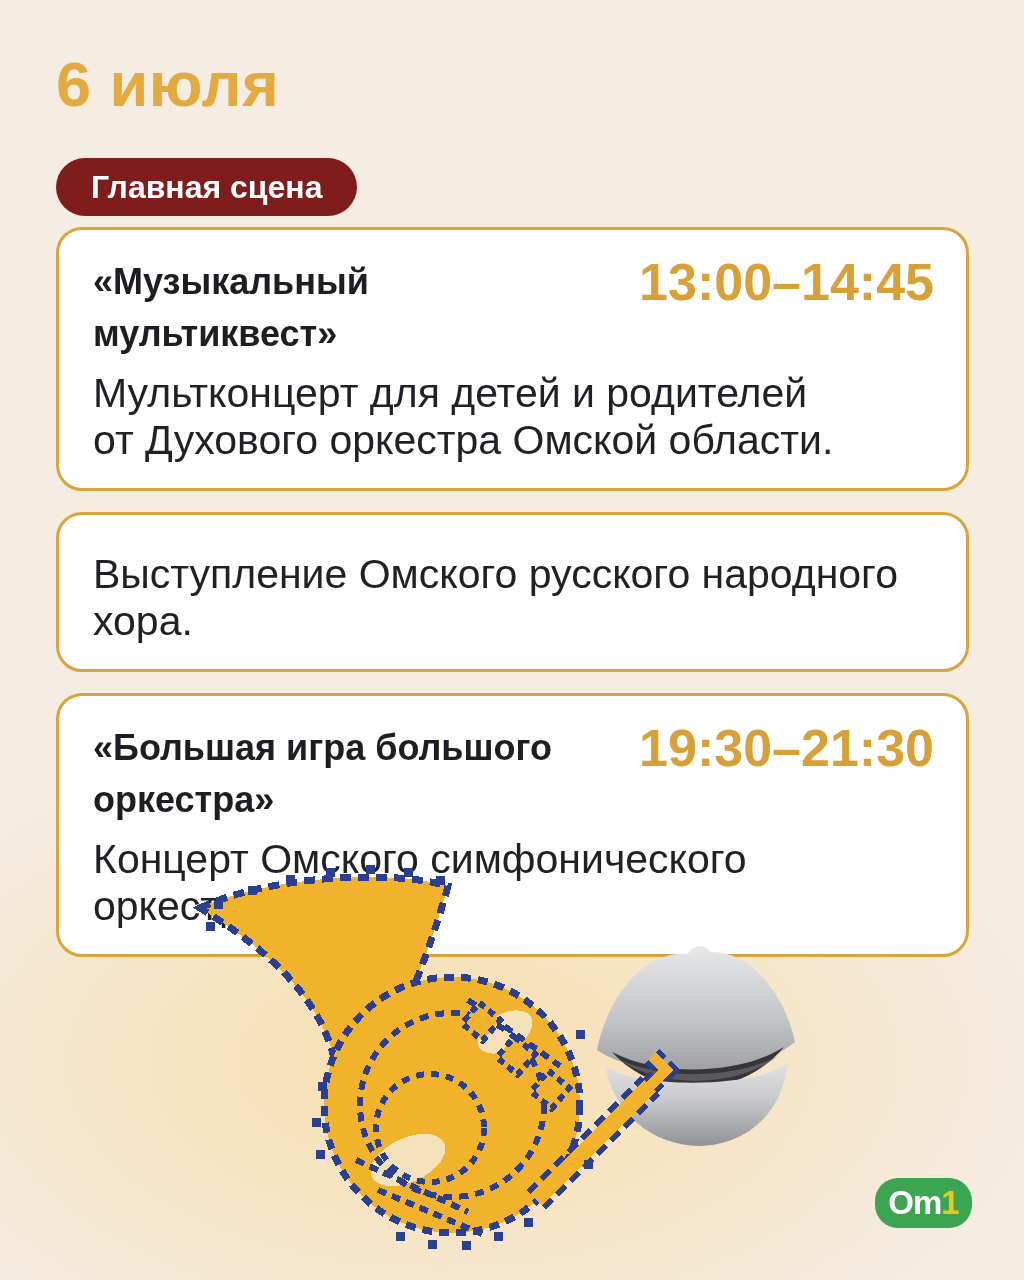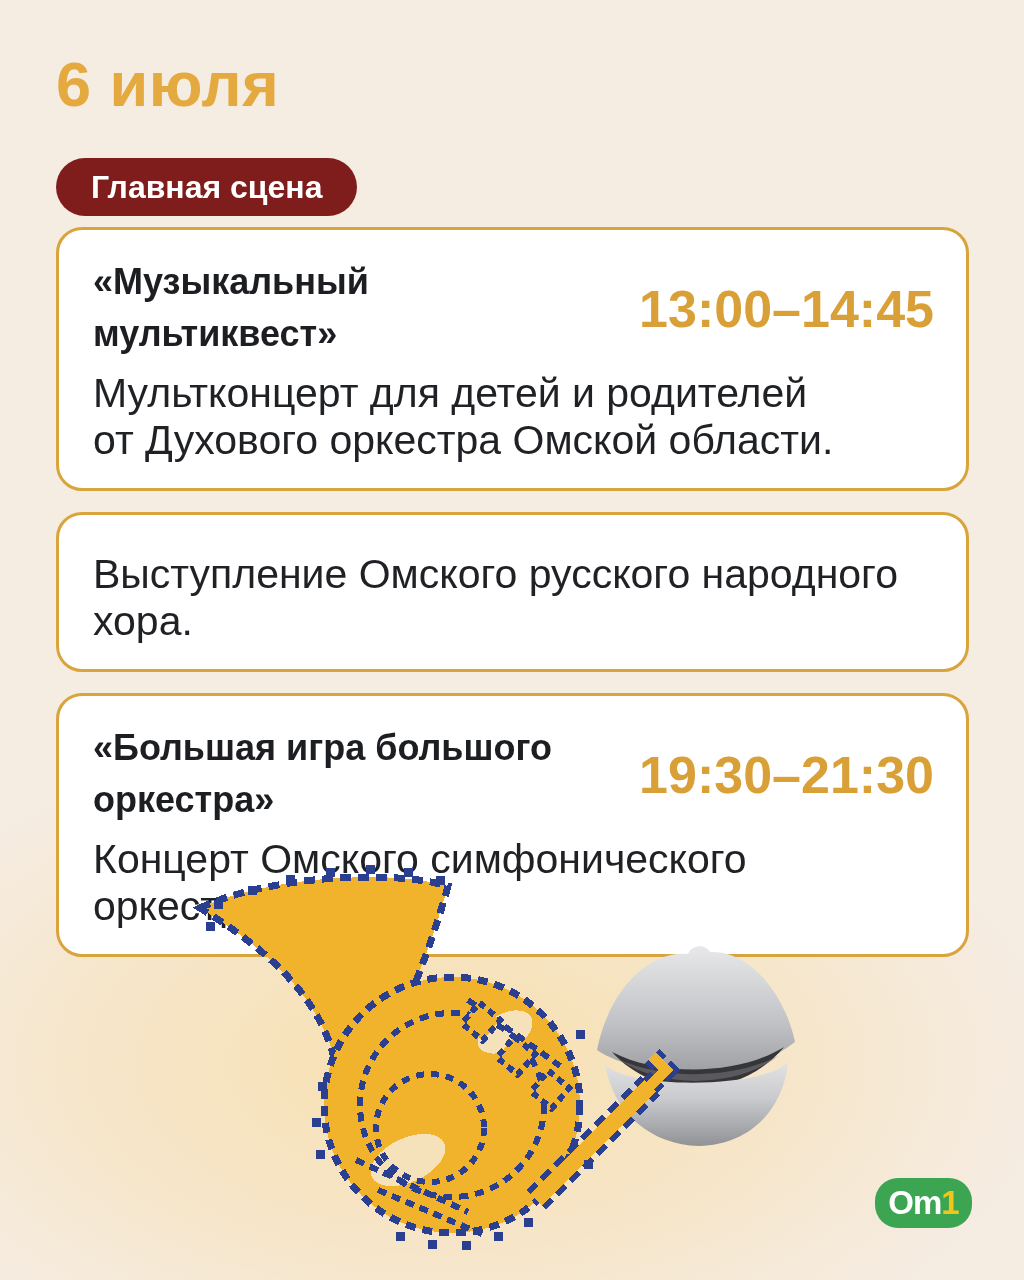--- a/index.html
+++ b/index.html
@@ -33,21 +33,21 @@
   }
   .card {
     box-sizing: border-box;
     background: #FFFFFF;
     border: 3px solid #D9A43C;
     border-radius: 26px;
     padding: 26px 32px 24px 34px;
   }
   .card-head {
     display: flex; justify-content: space-between;
-    align-items: center; gap: 32px;
+    align-items: flex-start; gap: 32px;
   }
   .card-title {
     margin: 0; max-width: 560px;
     font-size: 36px; line-height: 52px; font-weight: bold;
     color: #1C1E22;
   }
   .card-time {
     font-size: 52px; line-height: 50px; font-weight: bold;
     color: #D9A038; white-space: nowrap; margin-top: 1px;
   }

